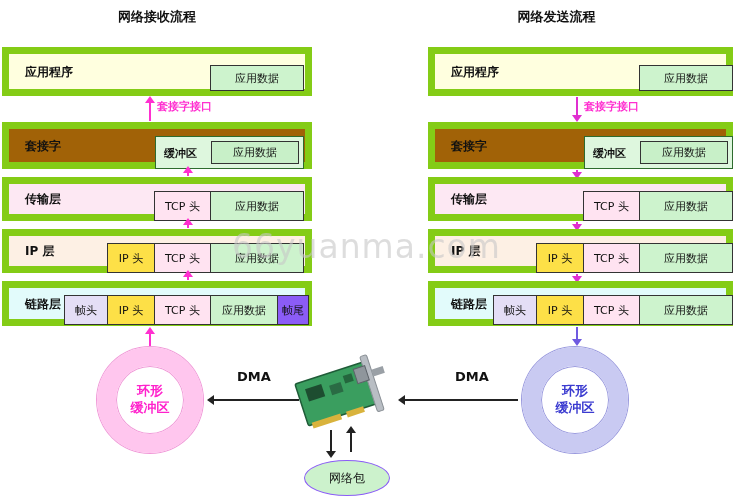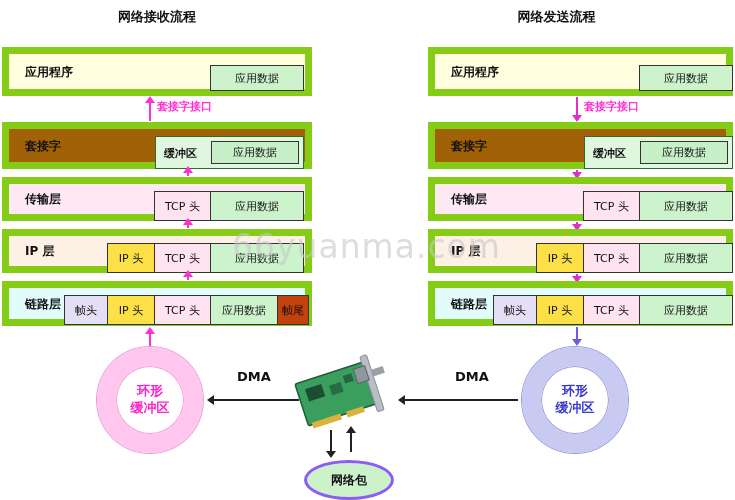--- a/index.html
+++ b/index.html
@@ -13,42 +13,42 @@
   .l-ip{background:#fdf0e4;}
   .l-link{background:#e2fbfb;}
   .llabel{position:absolute;left:16px;top:50%;transform:translateY(-50%);font-weight:bold;font-size:12px;white-space:nowrap;}
   .cell{position:absolute;display:flex;align-items:center;justify-content:center;
         font-size:11px;border:1px solid #333;box-sizing:border-box;white-space:nowrap;}
   .c-green{background:#cdf3cd;}
   .c-green2{background:#c8f0c8;}
   .c-pink{background:#ffe3f1;}
   .c-blue{background:#fde047;}
   .c-lav{background:#e4def6;}
-  .c-tail{background:#c2410c;font-family:Liberation Serif, serif;}
+  .c-tail{background:#8b5cf6;font-family:Liberation Serif, serif;}
   .nest{position:absolute;border:1px solid #2e6b2e;background:#def7de;box-sizing:border-box;}
   .nlabel{position:absolute;left:8px;top:50%;transform:translateY(-50%);font-weight:bold;font-size:11px;white-space:nowrap;}
   .sock-if{position:absolute;font-size:11px;font-weight:bold;color:#ff2fd0;white-space:nowrap;}
   .dma{position:absolute;font-size:13px;font-weight:bold;color:#111;}
   
   .varrow{position:absolute;width:10px;}
   .varrow .shaft{position:absolute;left:4px;top:0;bottom:0;width:2px;background:currentColor;}
   .varrow .head{position:absolute;left:0;width:0;height:0;border-left:5px solid transparent;border-right:5px solid transparent;}
   .varrow.up .head{top:-6px;border-bottom:7px solid;}
   .varrow.down .head{bottom:-6px;border-top:7px solid;}
   
   .harrow{position:absolute;height:10px;}
   .harrow .shaft{position:absolute;left:6px;right:0;top:4px;height:2px;background:currentColor;}
   .harrow .head{position:absolute;left:0;top:0;width:0;height:0;border-top:5px solid transparent;border-bottom:5px solid transparent;border-right:7px solid;}
   .ring{position:absolute;width:106px;height:106px;border-radius:50%;box-sizing:border-box;
         display:flex;flex-direction:column;align-items:center;justify-content:center;
         text-align:center;font-weight:bold;font-size:13px;line-height:1.3;}
   .ring-receive{border:19px solid #ffc6ee;color:#ff22cc;box-shadow:0 0 0 1px #f09ad8, inset 0 0 0 1px #f09ad8;}
   .ring-send{border:19px solid #c9caf2;color:#3b3bd0;box-shadow:0 0 0 1px #9a9ade, inset 0 0 0 1px #9a9ade;}
-  .packet{position:absolute;border:3px solid #8b5cf6;border-radius:50%;background:#ccf2cc;
-          display:flex;align-items:center;justify-content:center;font-size:12px;font-weight:bold;}
+  .packet{position:absolute;border:1px solid #8b5cf6;border-radius:50%;background:#ccf2cc;
+          display:flex;align-items:center;justify-content:center;font-size:12px;font-weight:normal;}
   .watermark{position:absolute;left:232px;top:227px;font-size:33px;color:#c8c8c8;opacity:0.6;
              letter-spacing:1px;z-index:30;pointer-events:none;white-space:nowrap;}
   .nic{position:absolute;left:288px;top:350px;width:108px;height:86px;}
 </style>
 </head>
 <body>
 
 <div class="canvas">
 
   <div class="title" style="left:2px;width:310px;">网络接收流程</div>

